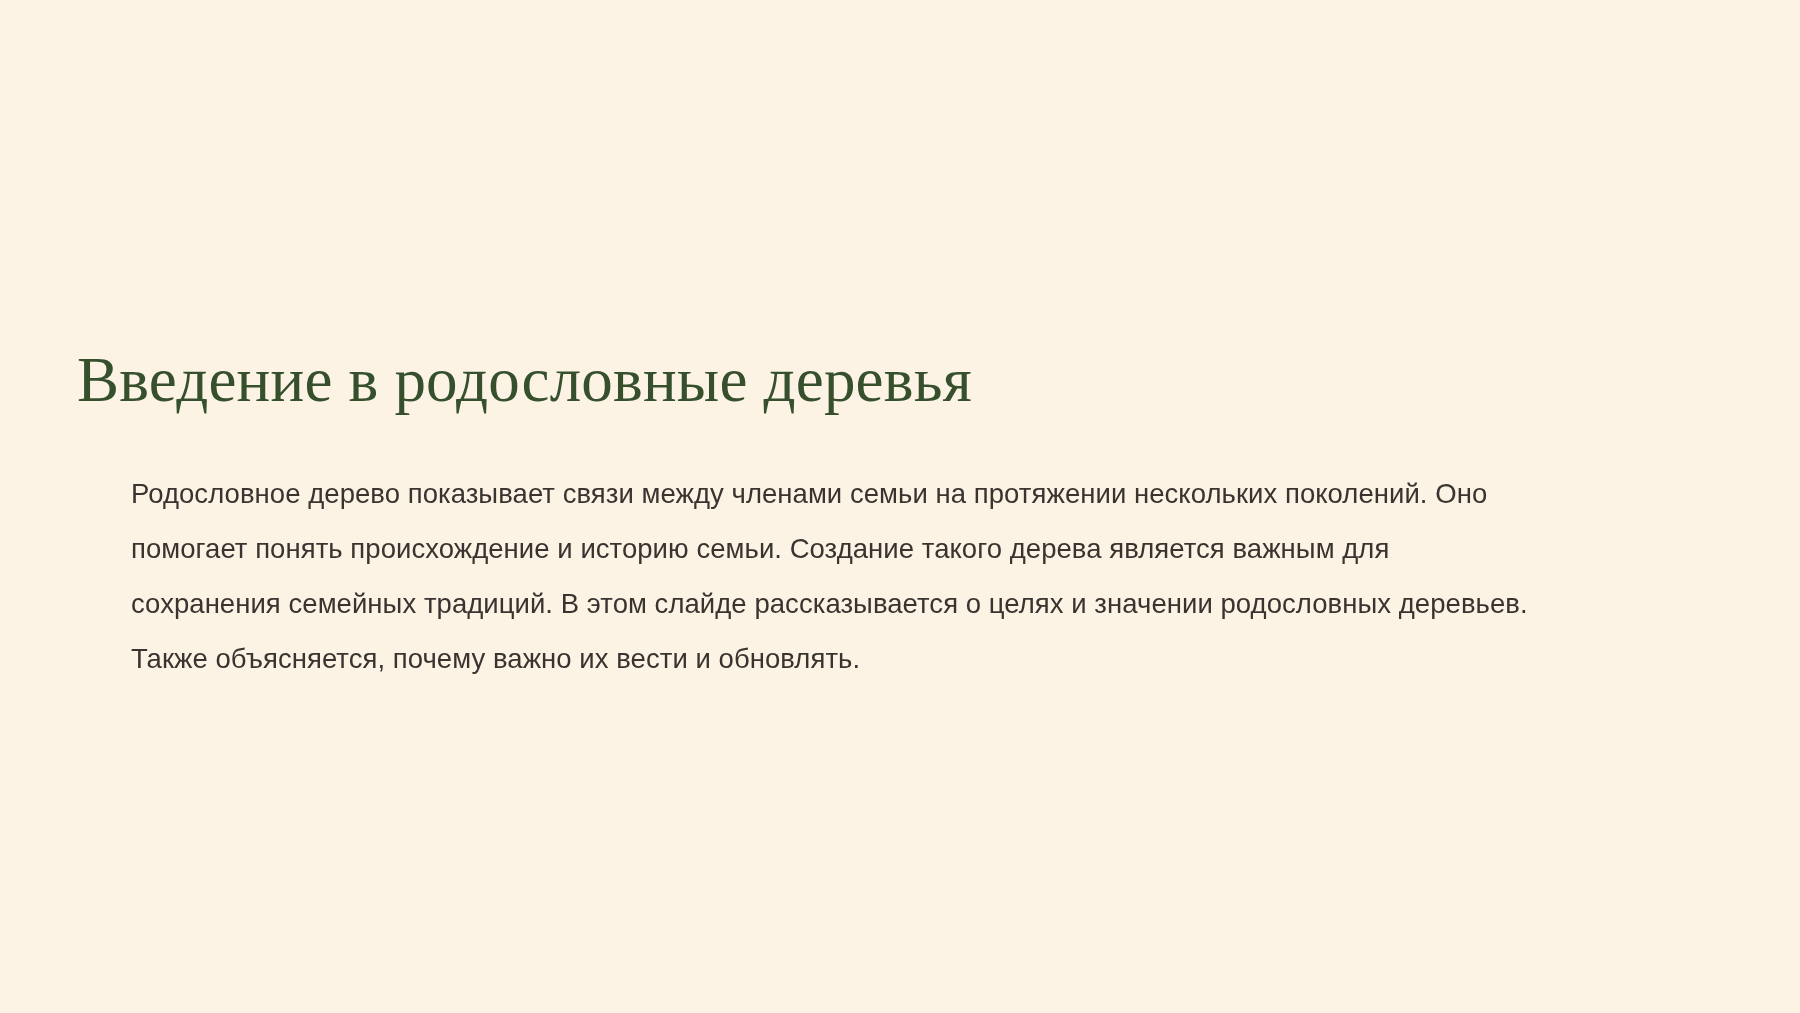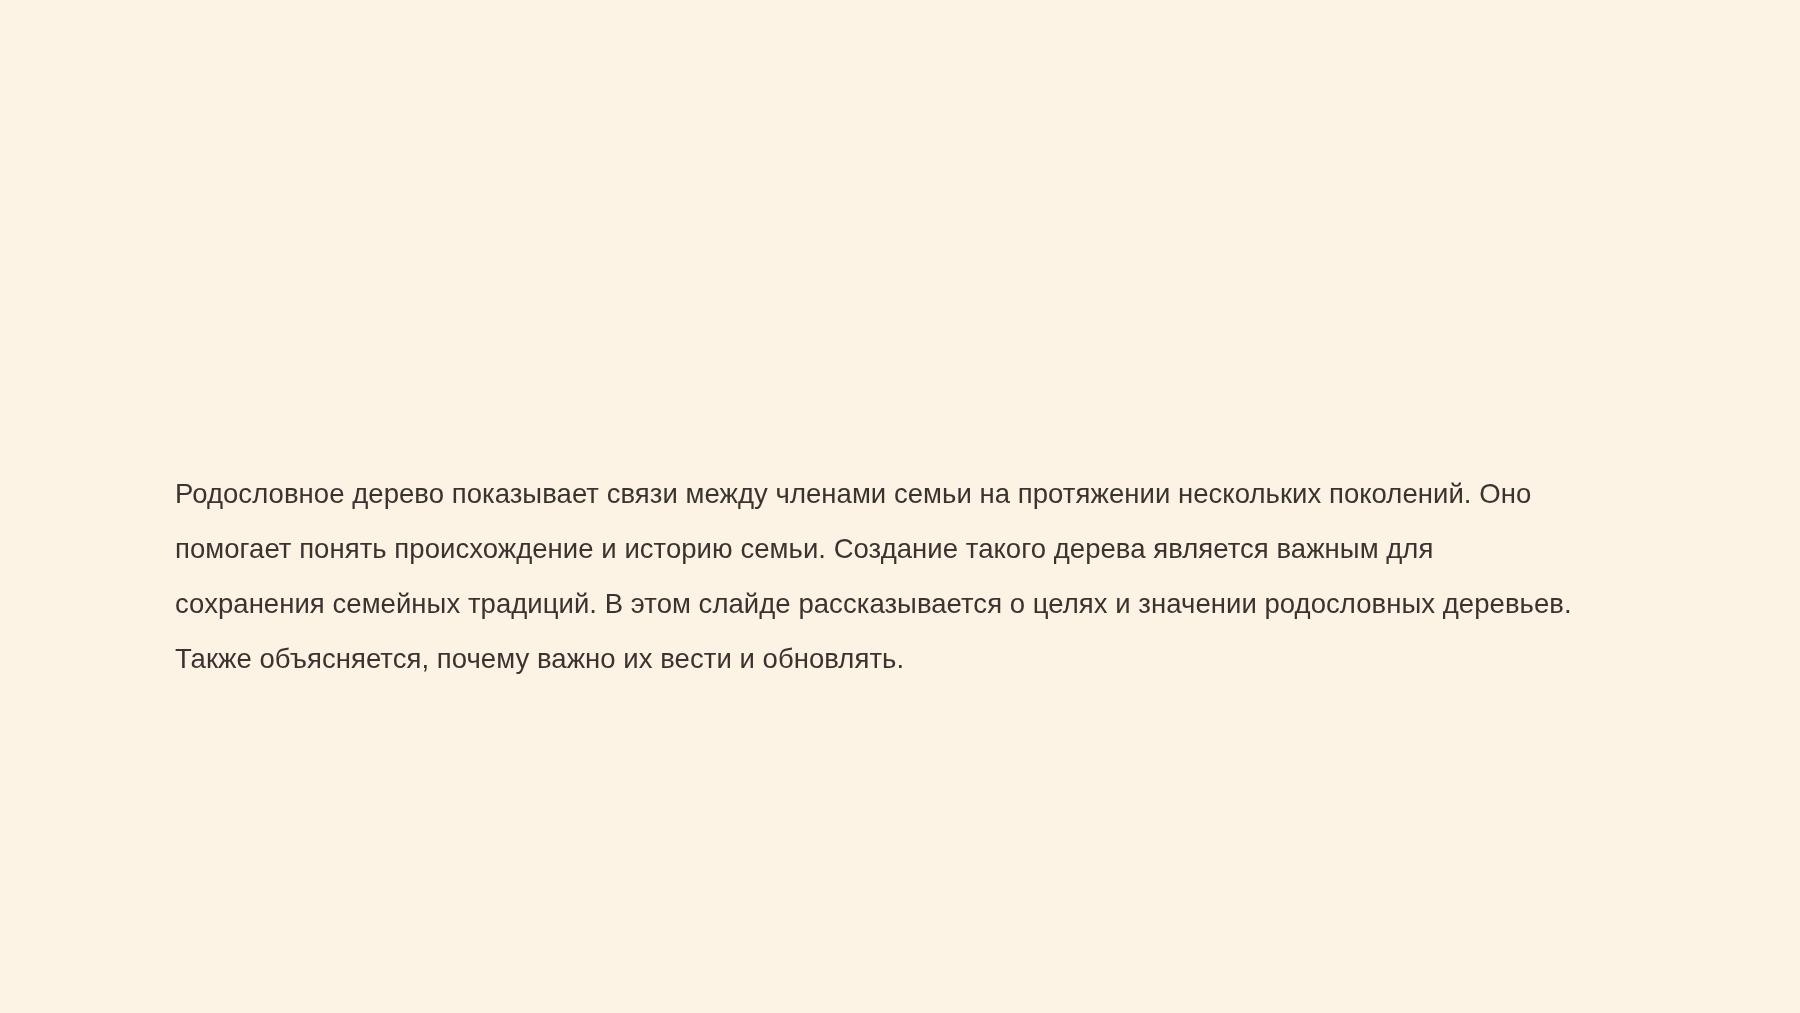--- a/index.html
+++ b/index.html
@@ -39,21 +39,20 @@
   }
 
   
   .body-block {
     position: absolute;
     left: 77px;
     top: 466px;
     width: 1640px;
     display: flex;
     align-items: center;
-    gap: 44px;
   }
 
   .accent-bar {
     flex: 0 0 auto;
     width: 8px;
     background: #3B5231;
     border-radius: 0;
   }
 
   .body-text-wrap {
@@ -71,20 +70,21 @@
     letter-spacing: 0.05px;
     text-align: left;
     max-width: 1400px;
   }
 </style>
 </head>
 <body>
 
 <div class="slide">
 
+  <h1 class="slide-title">Введение в родословные деревья</h1>
 
   <div class="body-block">
     <div class="accent-bar"></div>
     <div class="body-text-wrap">
       <p class="body-paragraph">Родословное дерево показывает связи между членами семьи на протяжении нескольких поколений. Оно помогает понять происхождение и историю семьи. Создание такого дерева является важным для сохранения семейных традиций. В этом слайде рассказывается о целях и значении родословных деревьев. Также объясняется, почему важно их вести и обновлять.</p>
     </div>
   </div>
 
 </div>
 

